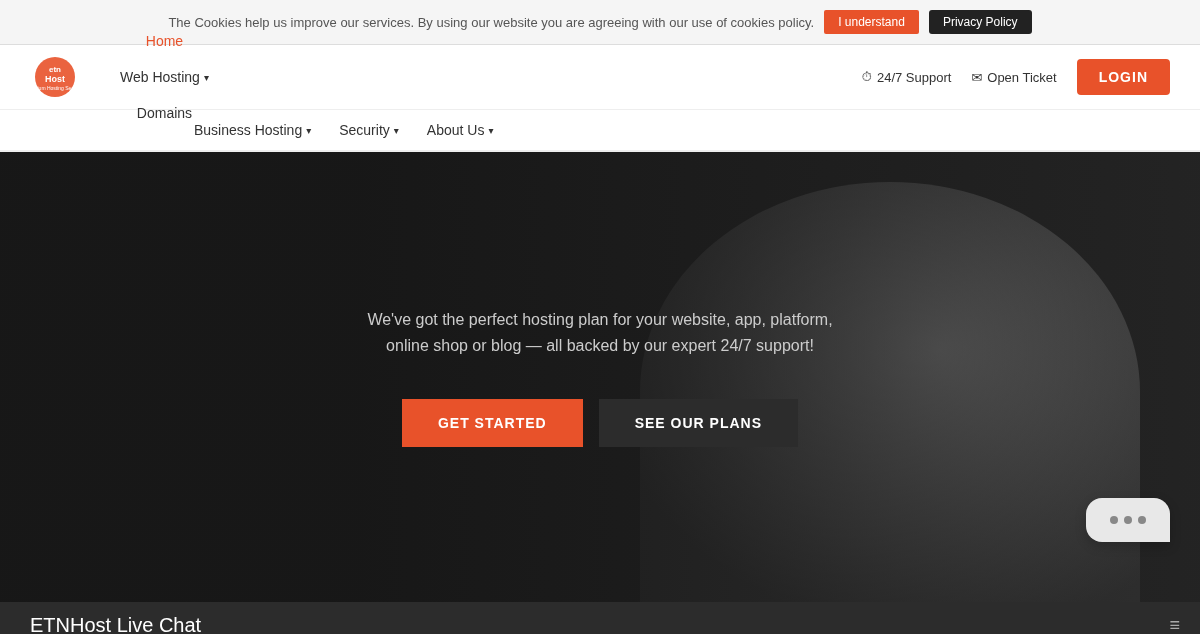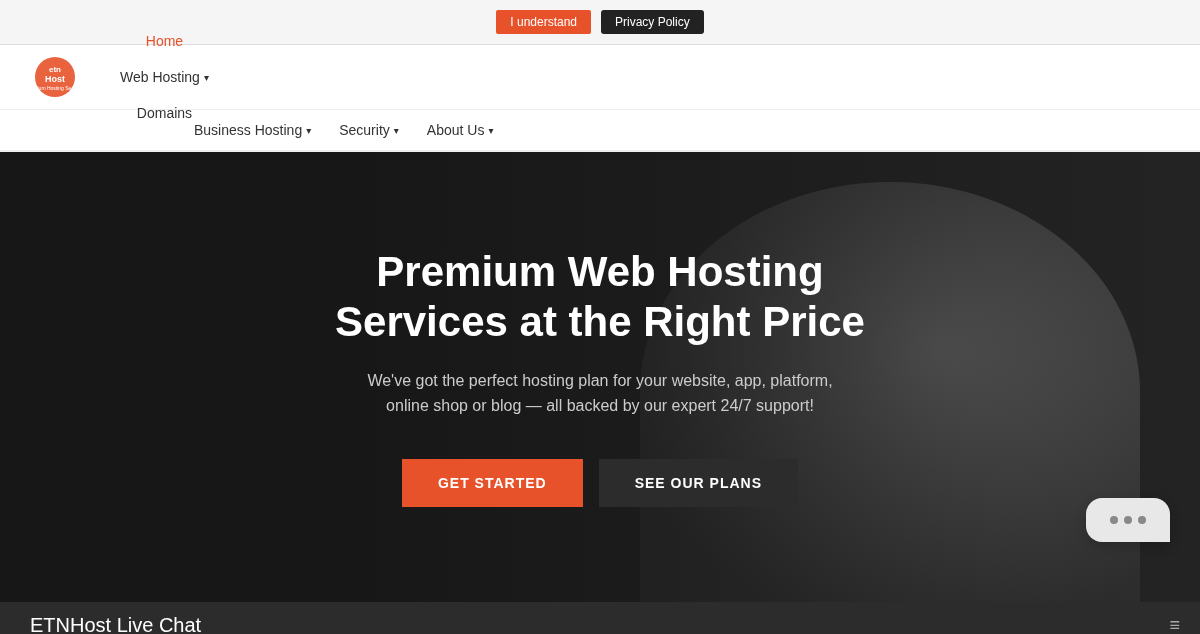--- a/index.html
+++ b/index.html
@@ -251,20 +251,21 @@
     }
 
     
     .icon-clock::before { content: '⏱'; }
     .icon-email::before { content: '✉'; }
   </style>
 </head>
 <body>
 
 <div class="cookie-banner">
+  <span class="cookie-banner-text">The Cookies help us improve our services. By using our website you are agreeing with our use of cookies policy.</span>
   <button class="btn-understand">I understand</button>
   <button class="btn-privacy">Privacy Policy</button>
 </div>
 
 <div class="header">
   <div class="header-left">
 
     <div class="logo-wrap">
       <svg class="logo-icon" viewBox="0 0 50 44">
         <circle cx="25" cy="22" r="20" fill="#e8522a" opacity="0.9"></circle>
@@ -276,20 +277,31 @@
 
     <nav class="nav-main">
       <span class="nav-item active">Home</span>
       <span class="nav-item">
         <span>Web Hosting</span>
         <span class="arrow">▾</span>
       </span>
       <span class="nav-item">Domains</span>
     </nav>
   </div>
+  <div class="header-right">
+    <span class="header-link">
+      <span class="icon-clock"></span>
+      <span>24/7 Support</span>
+    </span>
+    <span class="header-link">
+      <span class="icon-email"></span>
+      <span>Open Ticket</span>
+    </span>
+    <button class="btn-login">LOGIN</button>
+  </div>
 </div>
 
 <div class="header-nav2">
   <div class="nav2-items">
     <span class="nav-item">
       <span>Business Hosting</span>
       <span class="arrow">▾</span>
     </span>
     <span class="nav-item">
       <span>Security</span>
@@ -299,23 +311,20 @@
       <span>About Us</span>
       <span class="arrow">▾</span>
     </span>
   </div>
 </div>
 
 <div class="hero">
   <div class="hero-person"></div>
   <div class="hero-bg"></div>
   <div class="hero-content">
-    <h1 class="hero-title">
-      Premium Web Hosting<br>Services at the Right Price
-    </h1>
     <p class="hero-subtitle">
       We've got the perfect hosting plan for your website, app, platform,<br>
       online shop or blog — all backed by our expert 24/7 support!
     </p>
     <div class="hero-buttons">
       <button class="btn-get-started">GET STARTED</button>
       <button class="btn-see-plans">SEE OUR PLANS</button>
     </div>
   </div>
 

